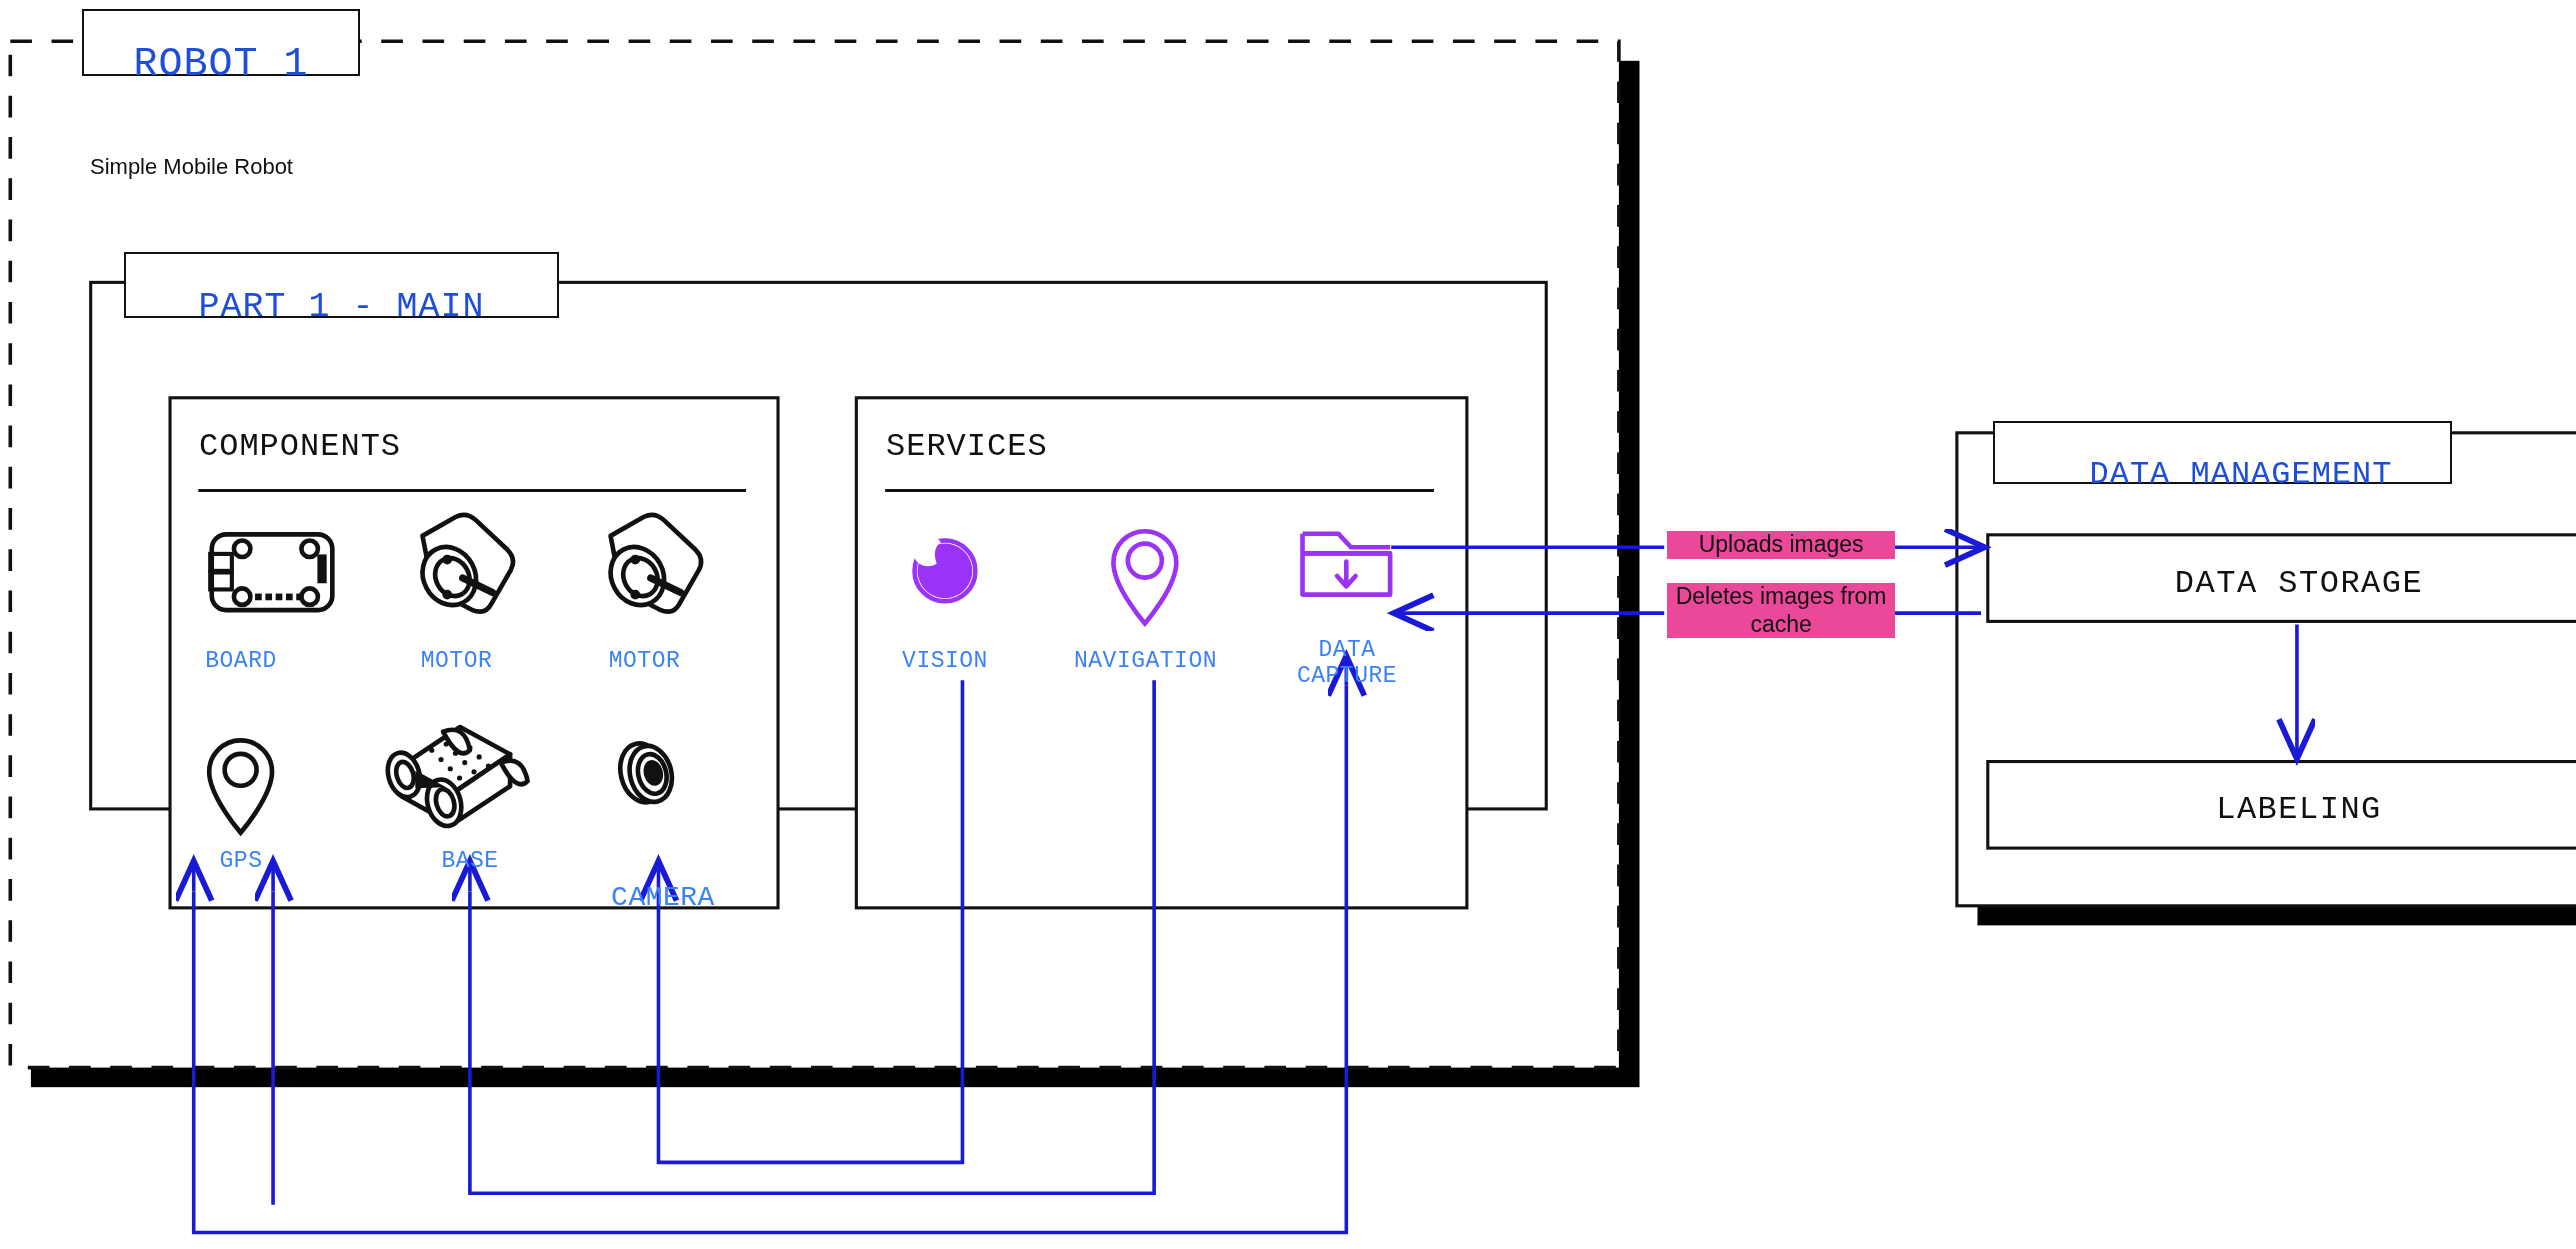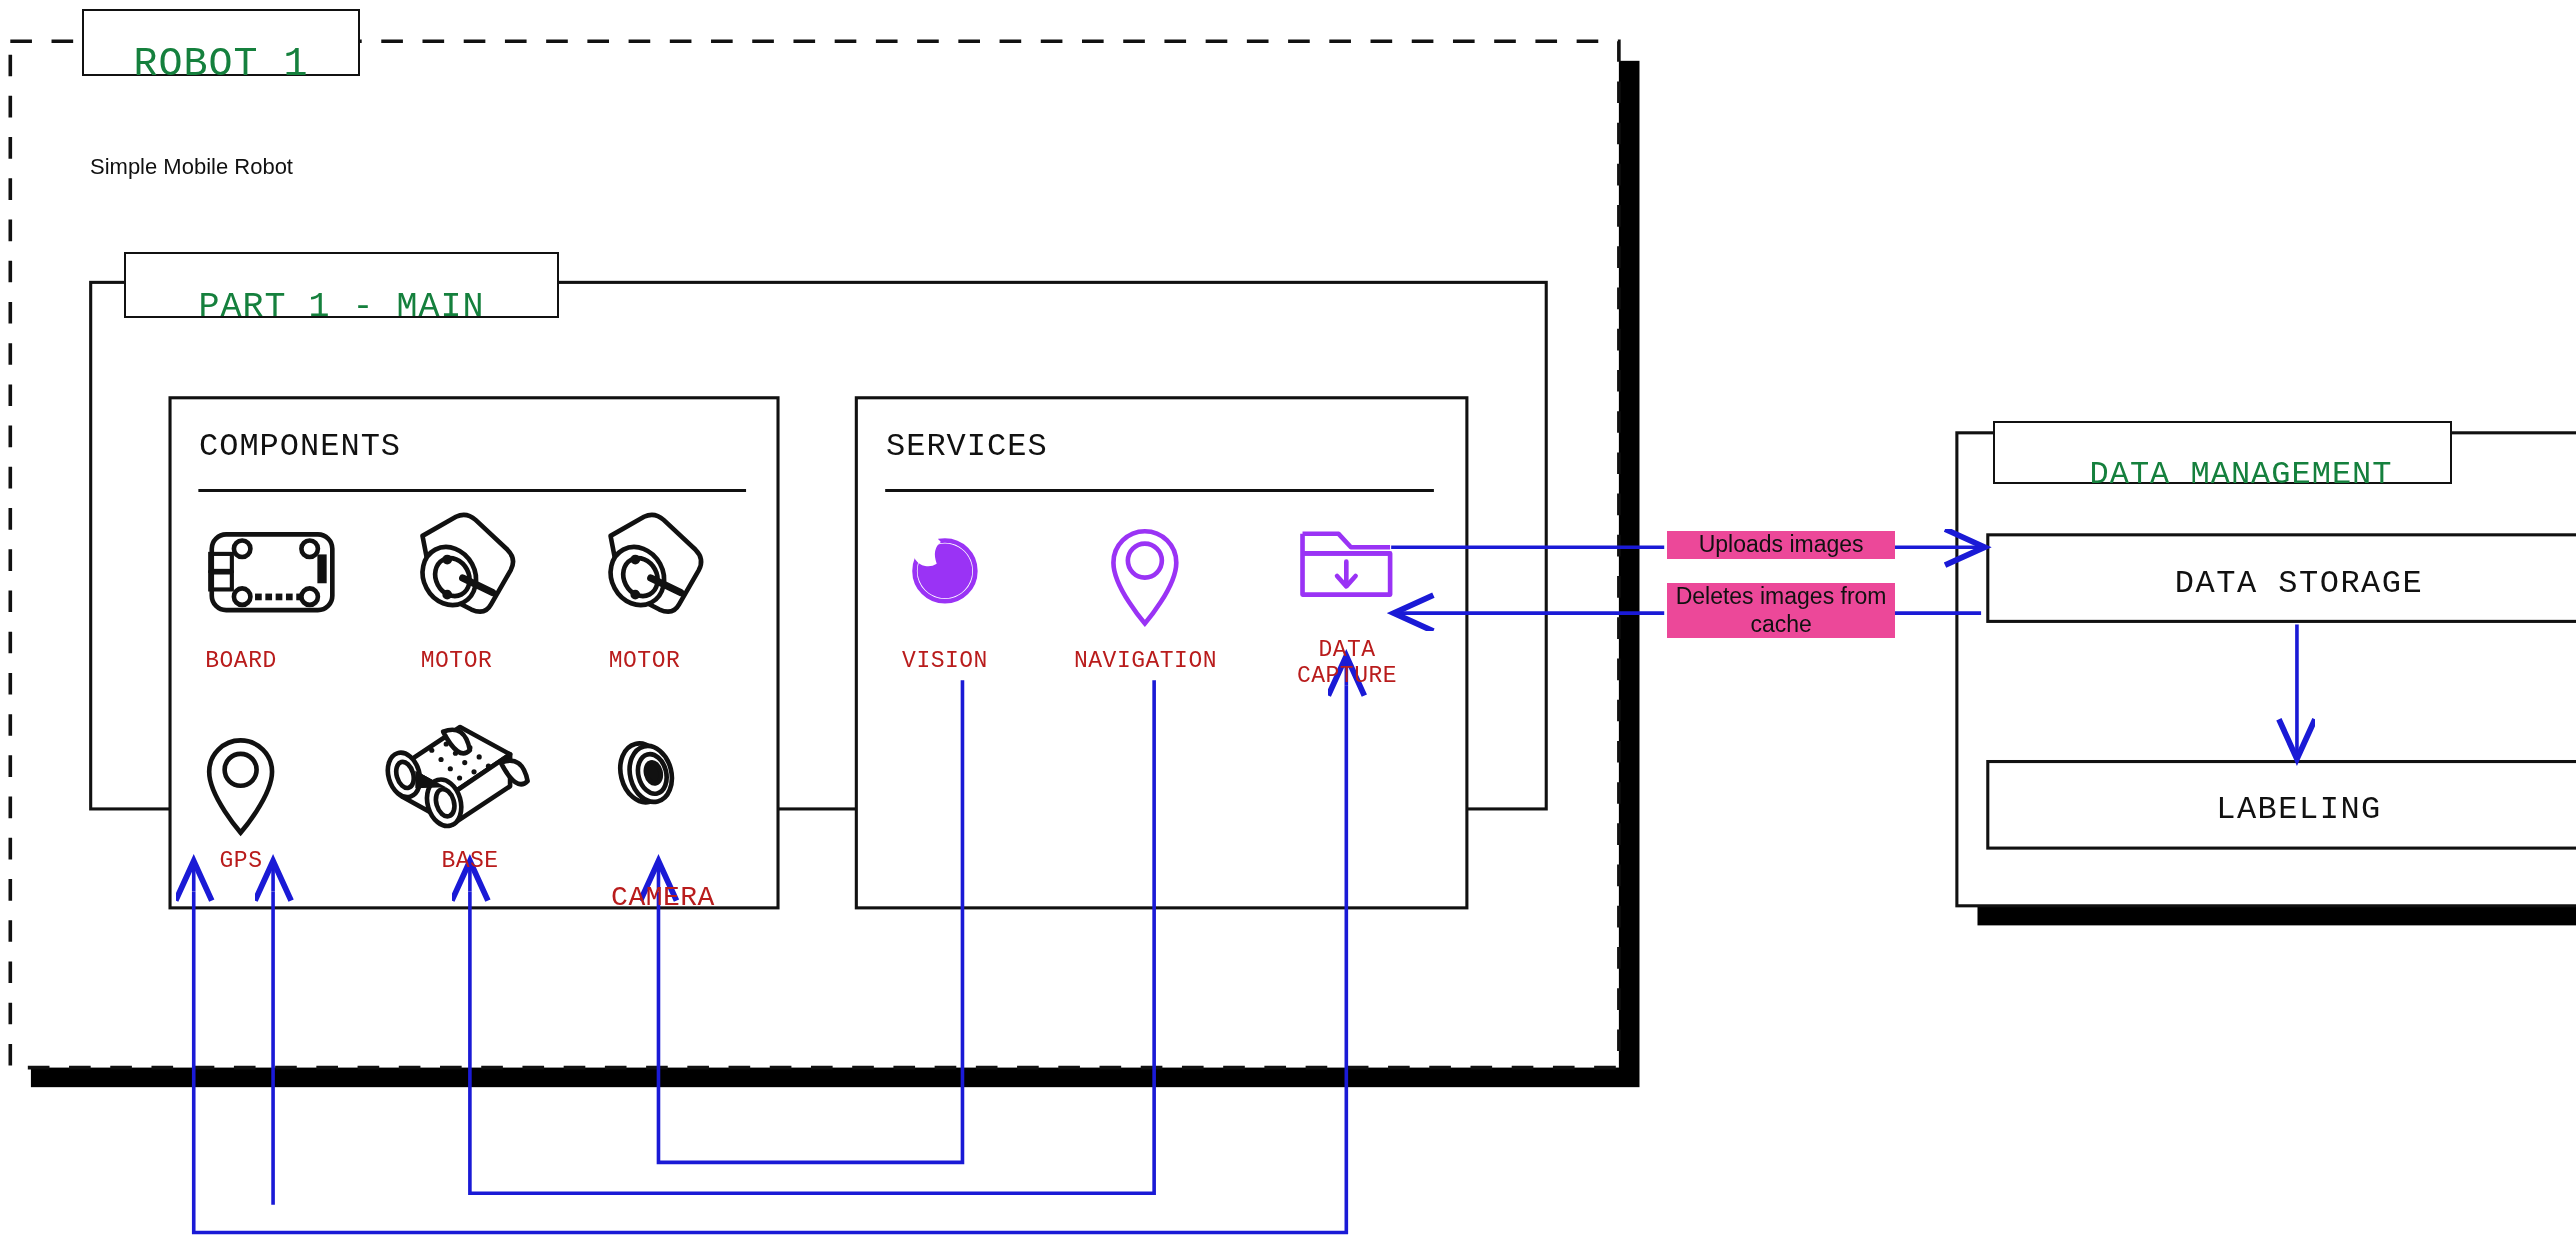--- a/index.html
+++ b/index.html
@@ -4,24 +4,24 @@
 <title>Robot Architecture Diagram</title>
 <style>
   html,body{margin:0;padding:0;background:#ffffff;}
   body{font-family:"Liberation Sans", sans-serif;}
   #stage{position:relative;width:2857px;height:1250px;background:#fff;overflow:hidden;}
   .svg-layer{position:absolute;left:0;top:0;width:2857px;height:1250px;}
 
   
   .chip{position:absolute;background:#fff;border:2.6px solid #111;box-sizing:border-box;
         display:flex;align-items:center;justify-content:center;}
-  .chip span{font-family:"Liberation Mono", monospace;color:#15803d;letter-spacing:1px;margin-top:44px;}
+  .chip span{font-family:"Liberation Mono", monospace;color:#1d4ed8;letter-spacing:1px;margin-top:44px;}
 
   .panel-title{position:absolute;font-family:"Liberation Mono", monospace;color:#111;letter-spacing:1px;text-align:right;}
-  .item-label{position:absolute;font-family:"Liberation Mono", monospace;color:#b91c1c;
+  .item-label{position:absolute;font-family:"Liberation Mono", monospace;color:#3b82f6;
               text-align:center;letter-spacing:0.5px;line-height:1.15;}
   .edge-label{position:absolute;font-family:"Liberation Sans", sans-serif;color:#111;
               text-align:center;line-height:1.2;background:#ec4899;padding:0 3.1px;}
   .box-label{position:absolute;font-family:"Liberation Mono", monospace;color:#111;
              letter-spacing:1.5px;text-align:center;}
   .subtitle{position:absolute;font-family:"Liberation Sans", sans-serif;color:#111;}
 </style>
 </head>
 <body>
 

